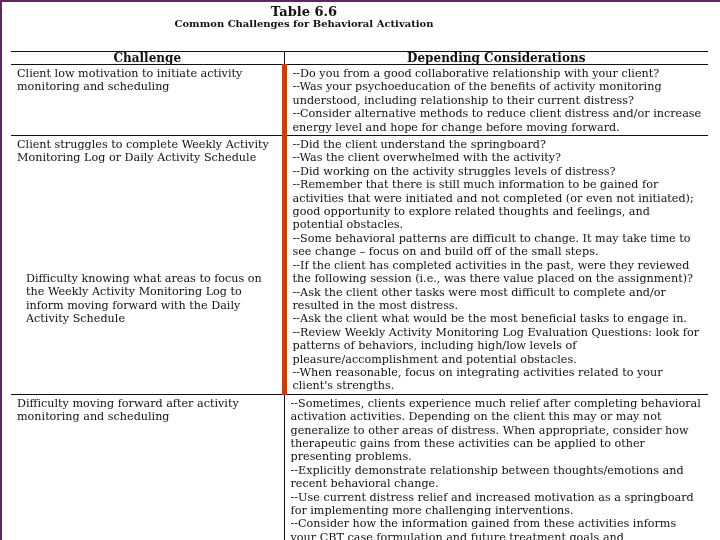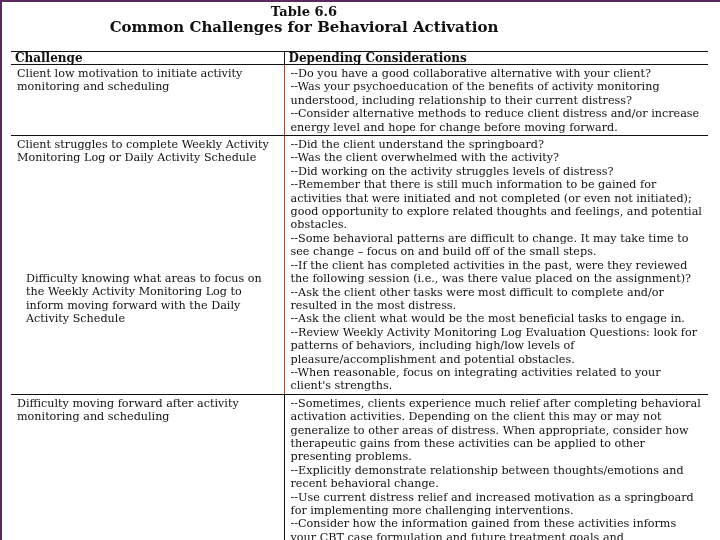--- a/index.html
+++ b/index.html
@@ -7,39 +7,39 @@
     width:720px; height:540px; overflow:hidden; background:#ffffff;
     position:relative;
     font-family: "DejaVu Serif", "Liberation Serif", serif;
     color:#111;
   }
   .frame-top { position:absolute; left:0; top:0; width:720px; height:2px; background:#5a2a5e; }
   .frame-left { position:absolute; left:0; top:0; width:2px; height:540px; background:#5a2a5e; }
 
   .caption { position:absolute; left:0; width:608px; text-align:center; font-weight:bold; color:#111; }
   .cap-1 { top:4px; font-size:13px; }
-  .cap-2 { top:18px; font-size:15px; }
+  .cap-2 { top:18px; font-size:10px; }
 
   .tbl {
     position:absolute; left:11px; top:51px; width:697px;
     border-collapse:collapse; table-layout:fixed;
     font-size:11.2px; line-height:13.4px;
   }
   .tbl col.c1 { width:273px; }
   .tbl col.c2 { width:424px; }
   .tbl th {
-    font-weight:bold; font-size:12px; text-align:left;
+    font-weight:bold; font-size:12px; text-align:center;
     border-top:1.5px solid #111; border-bottom:1.5px solid #111;
     padding:0 4px; height:12px; line-height:12px;
   }
   .tbl th.h1 { border-right:1px solid #111; }
   .tbl td {
     vertical-align:top; padding:2px 6px 1px 6px;
   }
-  .tbl td.ch { border-right:1px solid #c2410c; }
+  .tbl td.ch { border-right:5px solid #c2410c; }
   .tbl tr.row-border td { border-bottom:1.5px solid #111; }
   .tbl tr.row-last td.ch { border-right:none; }
   .tbl tr.row-last td.cons { border-left:1px solid #111; }
   .line { display:block; }
   .inner-challenge { display:block; }
 </style>
 </head>
 <body>
 
 <div class="frame-top"></div>
@@ -58,21 +58,21 @@
       <th class="h1">Challenge</th>
       <th>Depending Considerations</th>
     </tr>
   </thead>
   <tbody>
     <tr class="row-border">
       <td class="ch">
         <span class="inner-challenge">Client low motivation to initiate activity monitoring and scheduling</span>
       </td>
       <td class="cons">
-        <span class="line">--Do you have a good collaborative alternative with your client?</span>
+        <span class="line">--Do you from a good collaborative relationship with your client?</span>
         <span class="line">--Was your psychoeducation of the benefits of activity monitoring understood, including relationship to their current distress?</span>
         <span class="line">--Consider alternative methods to reduce client distress and/or increase energy level and hope for change before moving forward.</span>
       </td>
     </tr>
     <tr class="row-border">
       <td class="ch">
         <span class="inner-challenge">Client struggles to complete Weekly Activity Monitoring Log or Daily Activity Schedule</span>
         <span class="inner-challenge" style="margin-top:107px;margin-left:9px;">Difficulty knowing what areas to focus on the Weekly Activity Monitoring Log to inform moving forward with the Daily Activity Schedule</span>
       </td>
       <td class="cons">

